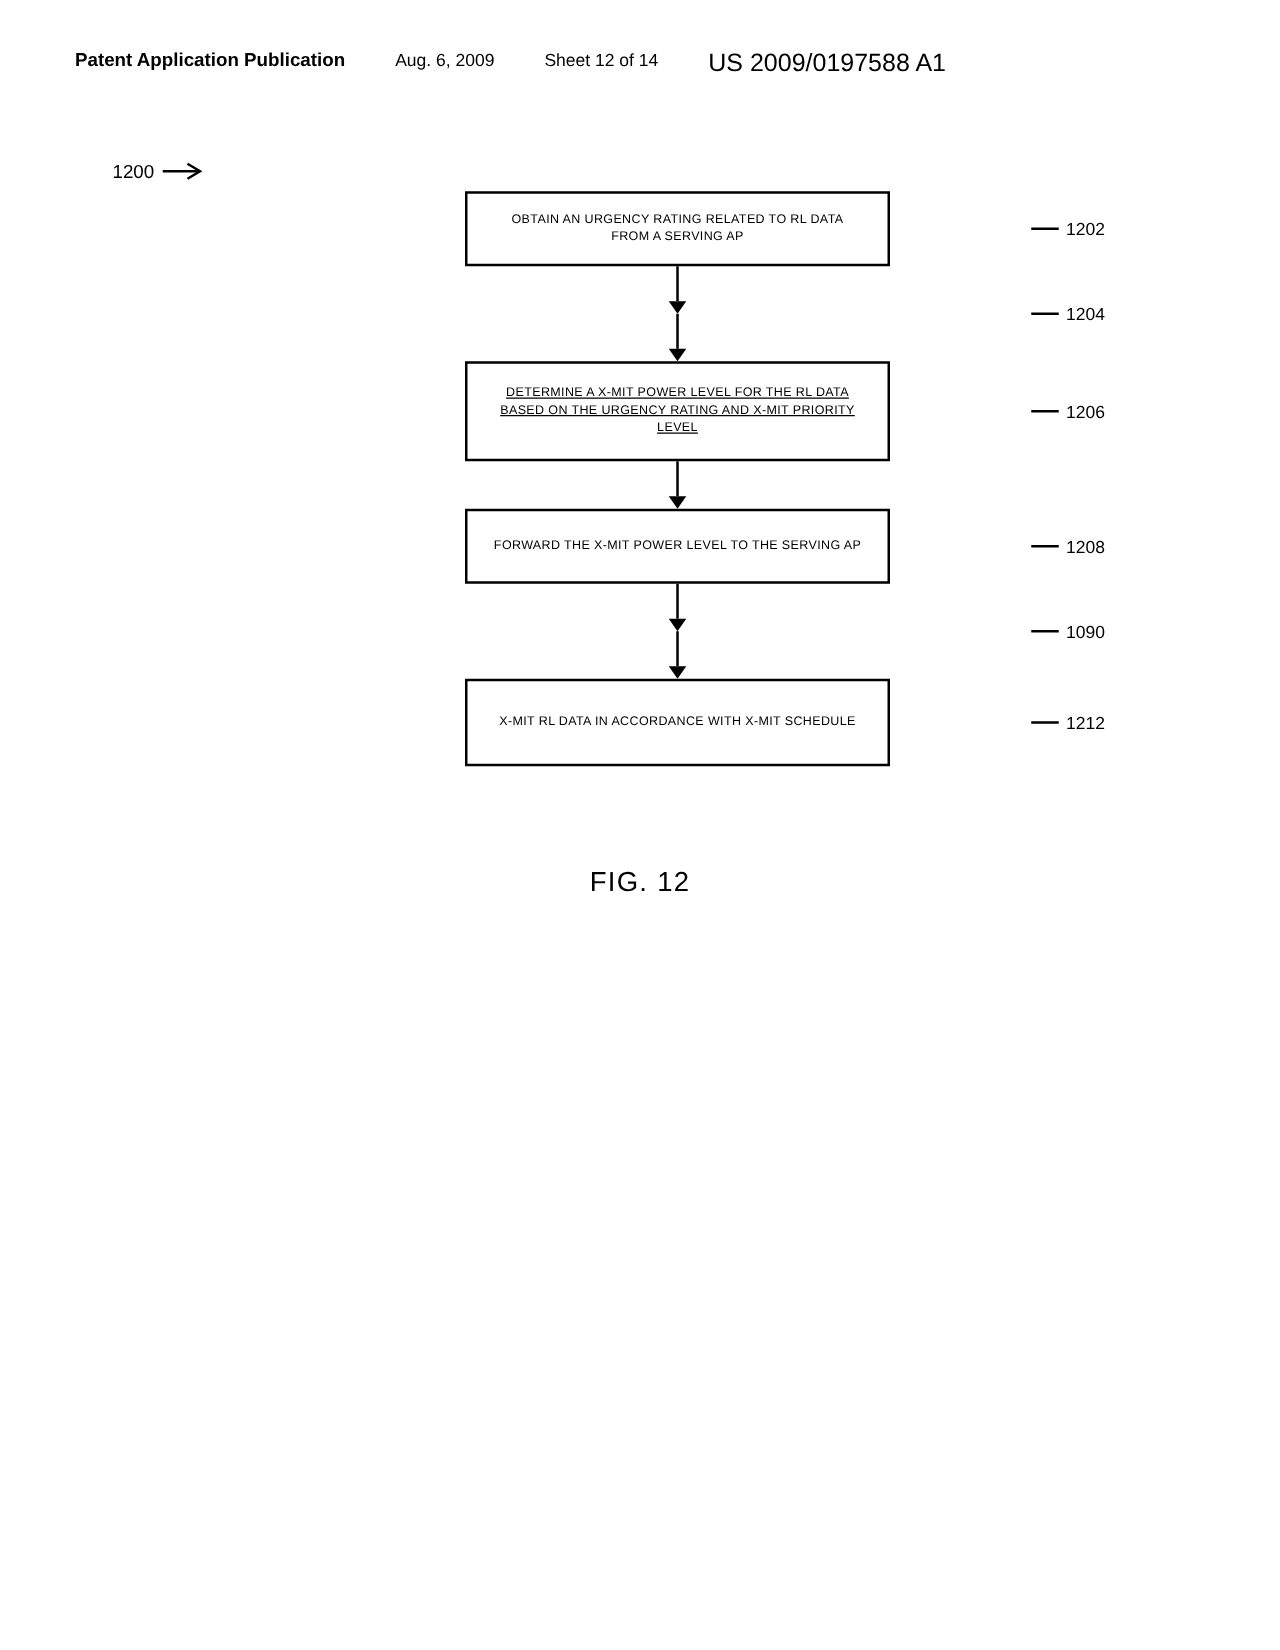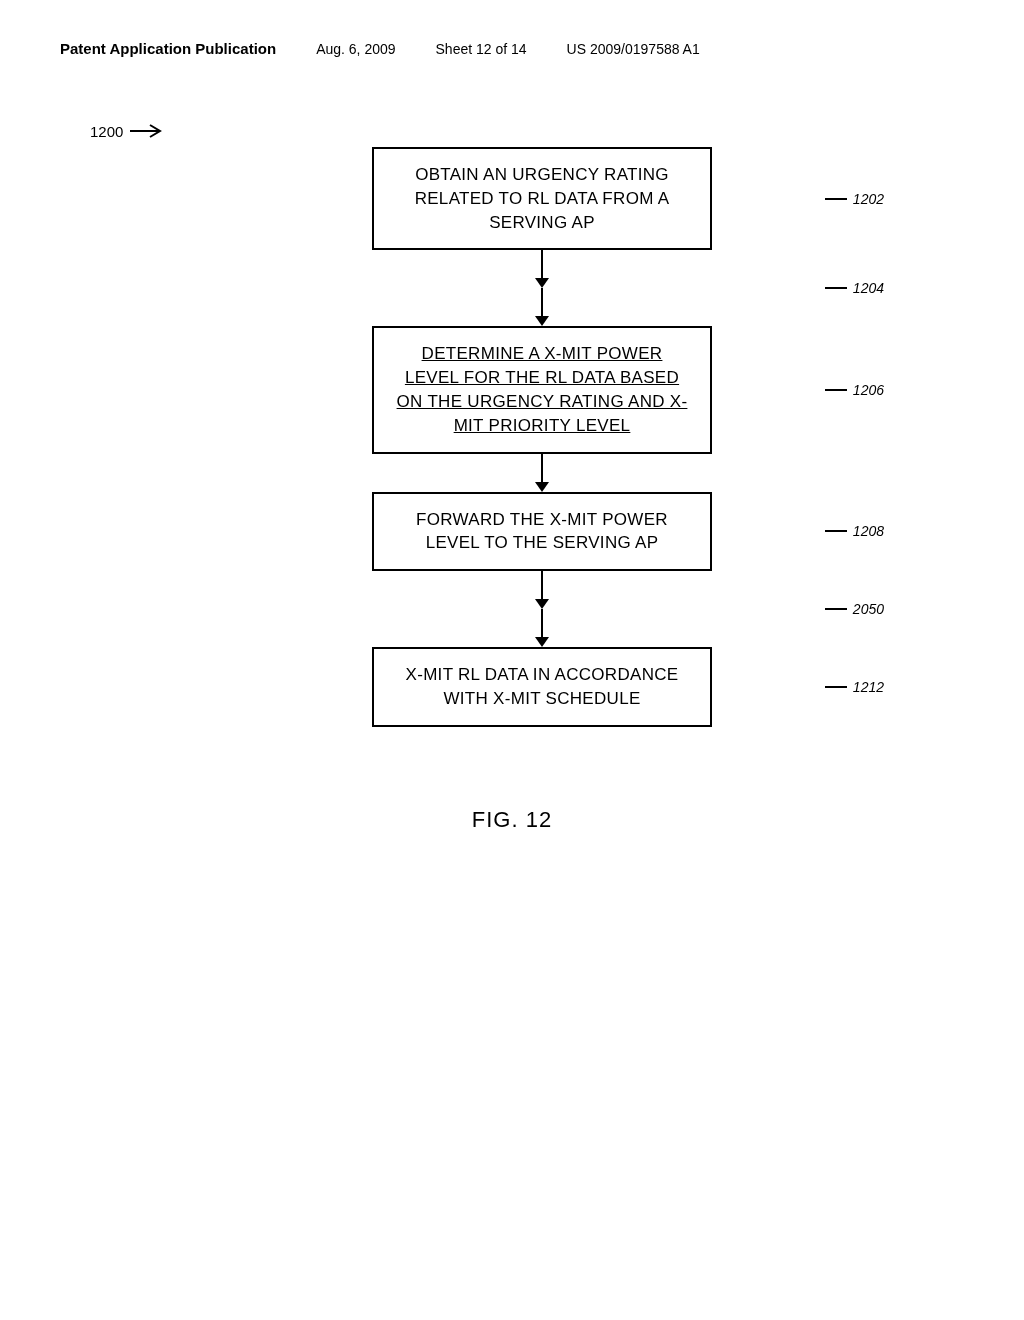--- a/index.html
+++ b/index.html
@@ -16,37 +16,37 @@
       width: 1024px;
       min-height: 1320px;
       background: #fff;
       padding: 40px 60px;
       position: relative;
     }
 
     
     .header {
       display: flex;
-      align-items: center;
+      align-items: flex-start;
       gap: 40px;
       margin-bottom: 50px;
       border-bottom: none;
     }
     .header-publication {
       font-weight: bold;
       font-size: 15px;
     }
     .header-date {
       font-size: 14px;
     }
     .header-sheet {
       font-size: 14px;
     }
     .header-patent {
-      font-size: 14px;
+      font-size: 20px;
     }
 
     
     .diagram-area {
       position: relative;
       width: 100%;
       margin-top: 10px;
     }
 
     
@@ -57,21 +57,21 @@
       margin-left: 60px;
       margin-top: 0px;
       position: relative;
     }
 
     
     .flow-box {
       border: 2px solid #000;
       padding: 14px 20px;
       text-align: center;
-      font-size: 17px;
+      font-size: 10px;
       font-weight: normal;
       width: 340px;
       min-height: 60px;
       display: flex;
       align-items: center;
       justify-content: center;
       letter-spacing: 0.3px;
       background: #fff;
       line-height: 1.4;
     }
@@ -118,21 +118,20 @@
 
     .ref-number {
       position: absolute;
       right: 80px;
       top: 50%;
       transform: translateY(-50%);
       font-size: 14px;
       display: flex;
       align-items: center;
       gap: 6px;
-      font-style: italic;
     }
 
     .ref-line-h {
       display: inline-block;
       width: 22px;
       height: 2px;
       background: #000;
       vertical-align: middle;
     }
 
@@ -214,21 +213,21 @@
       </div>
 
       <div class="arrow-connector">
         <div class="arrow-line"></div>
         <div class="arrow-head"></div>
       </div>
 
       <div class="step-wrapper">
         <div class="ref-number">
           <span class="ref-line-h"></span>
-          <span>2050</span>
+          <span>1090</span>
         </div>
       </div>
 
       <div class="arrow-connector">
         <div class="arrow-line"></div>
         <div class="arrow-head"></div>
       </div>
 
       <div class="step-wrapper">
         <div class="flow-box" style="min-height:70px;">

